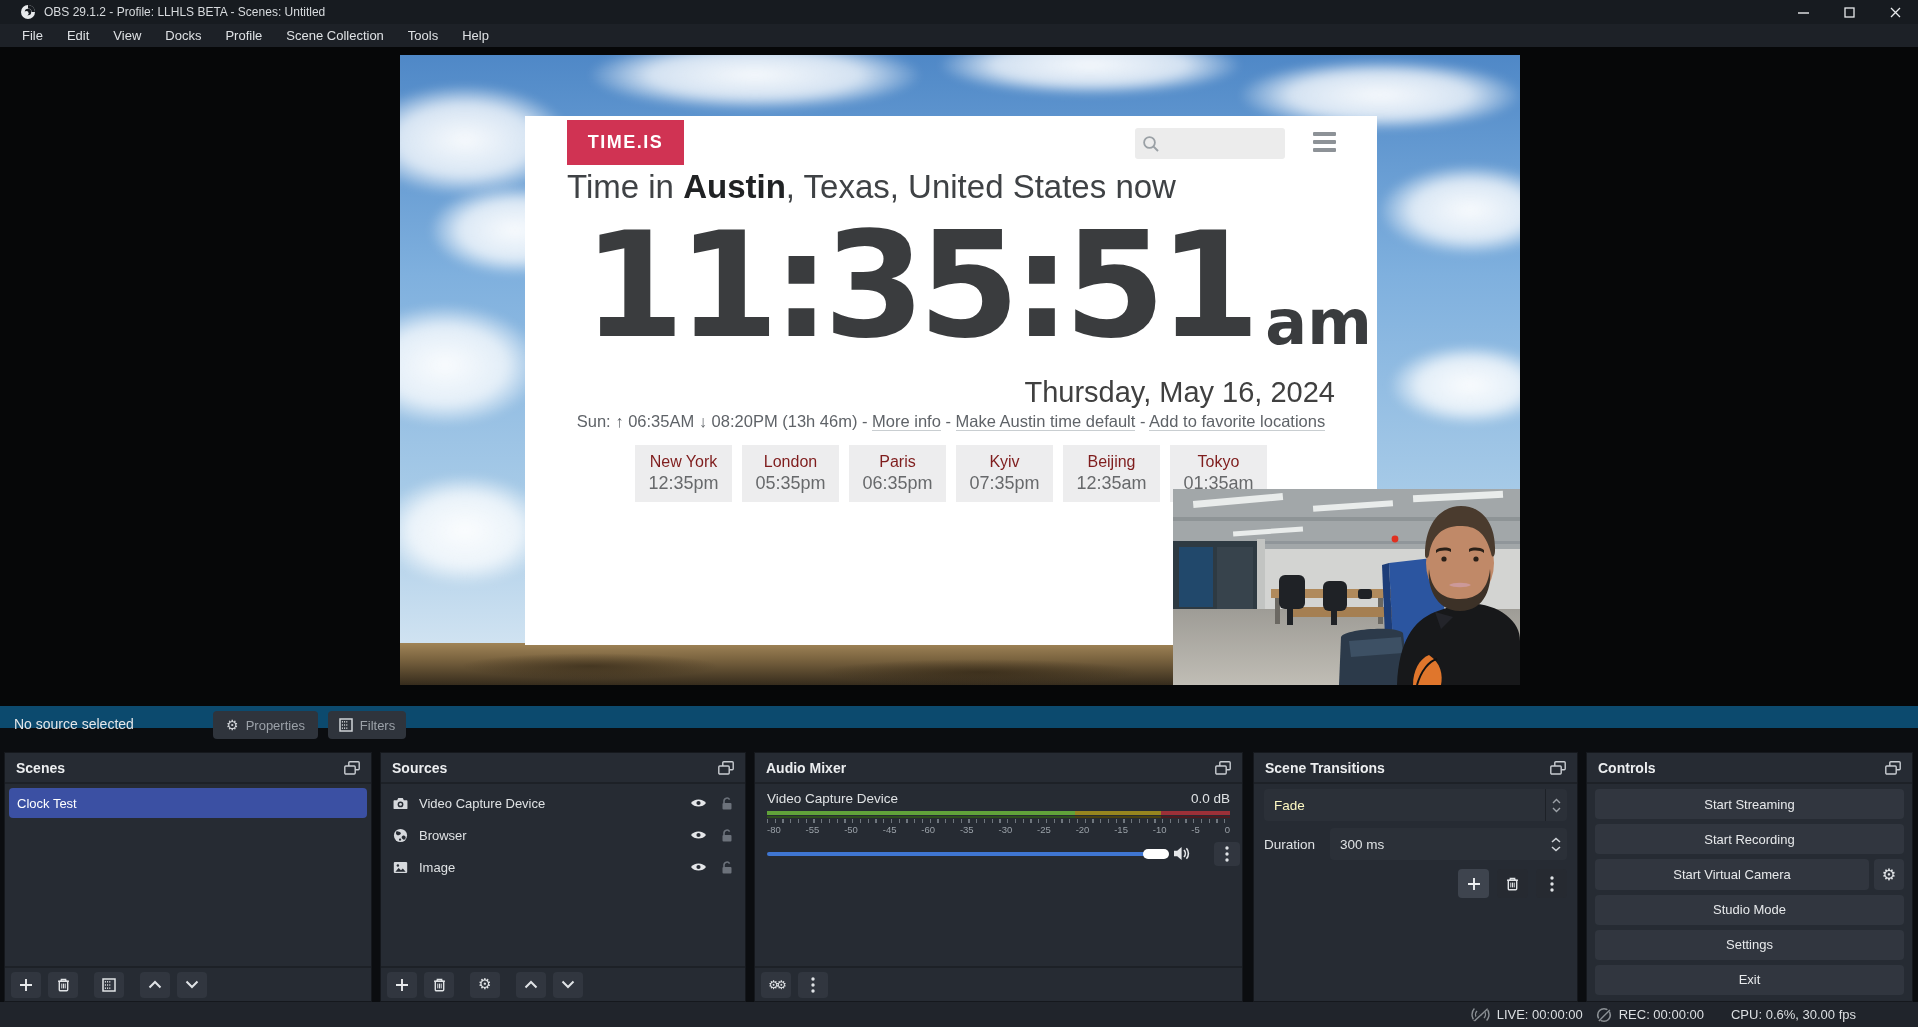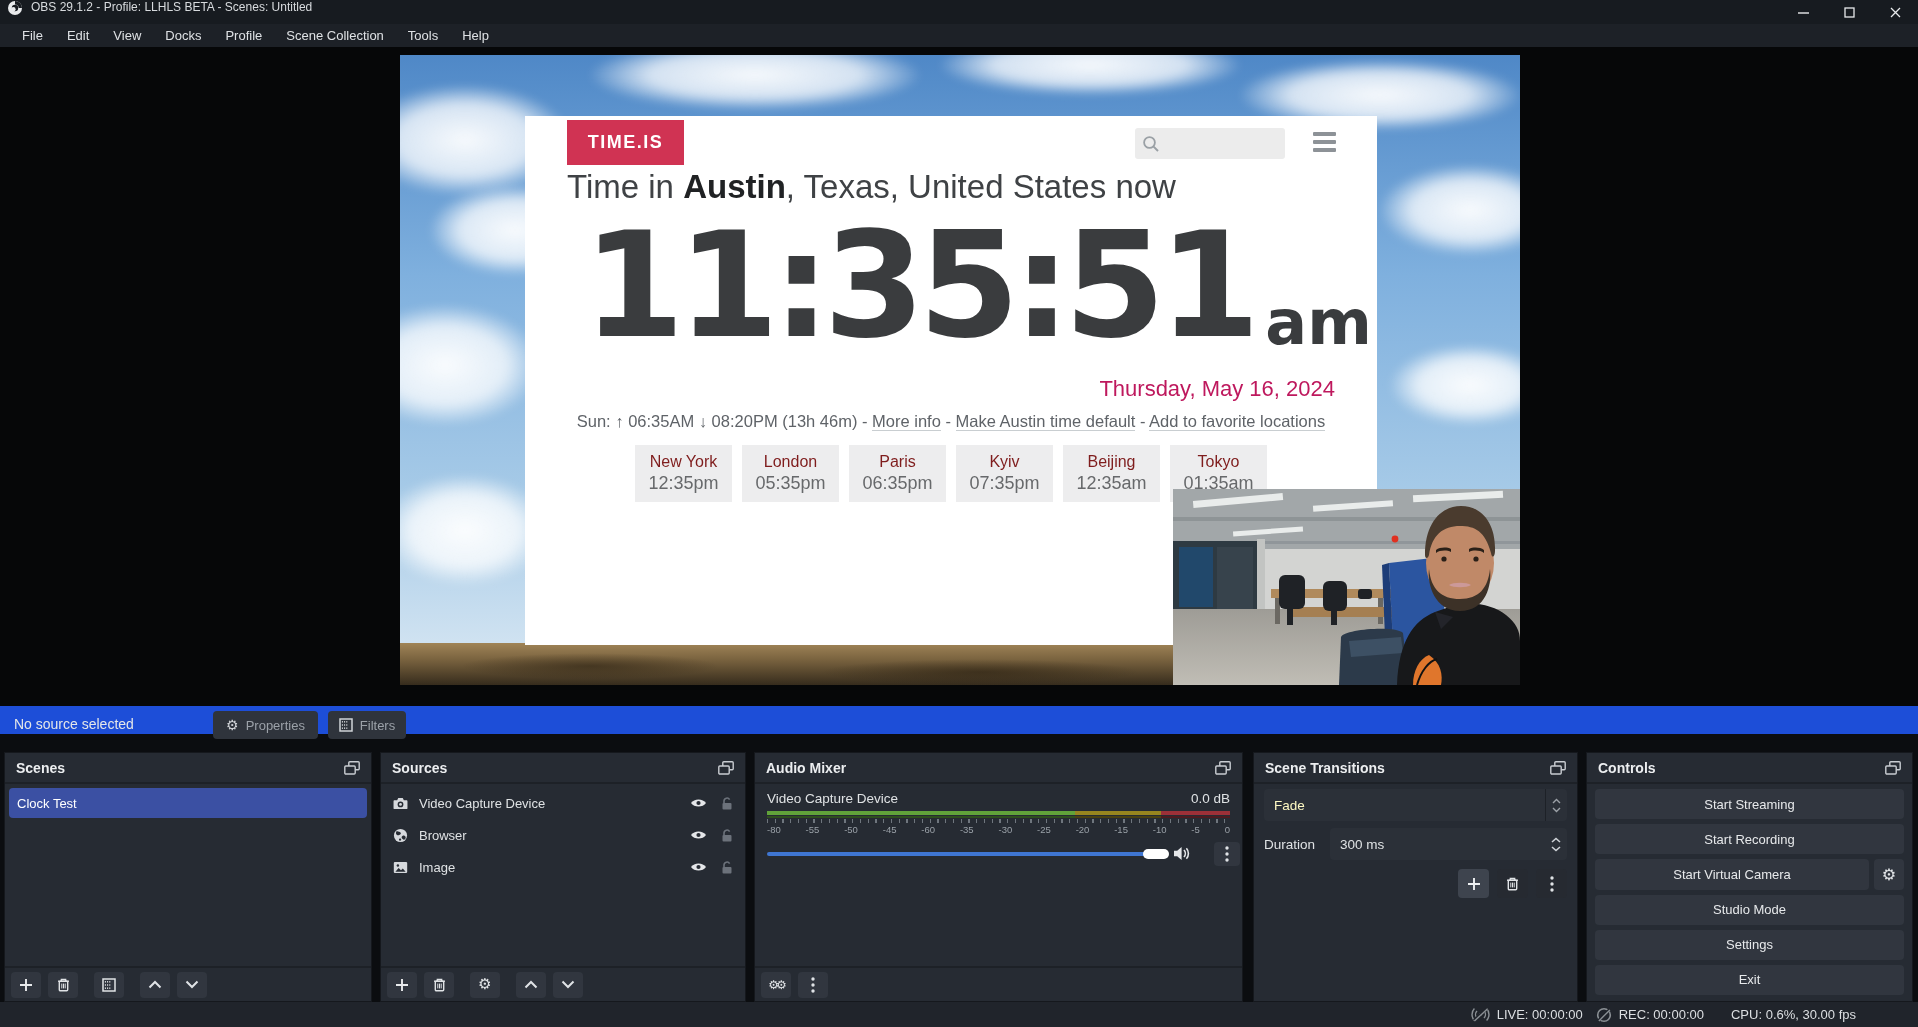--- a/index.html
+++ b/index.html
@@ -1,20 +1,20 @@
 <!DOCTYPE html>
 <html><head>
 <meta charset="utf-8">
 <style>
   * { margin:0; padding:0; box-sizing:border-box; }
   html,body { width:1918px; height:1027px; overflow:hidden; background:#0b0d10; }
   .app { position:relative; width:1918px; height:1027px; font-family:"Liberation Sans",sans-serif; color:#dfe2e4; overflow:hidden; }
 
   
-  .titlebar { position:absolute; left:0; top:0; width:100%; height:24px; background:#171b20; display:flex; padding-left:7px; }
+  .titlebar { position:absolute; left:0; top:0; width:100%; height:24px; background:#171b20; display:flex; align-items:center; padding-left:20px; }
   .titlebar .title { font-size:12px; color:#d8dbde; margin-left:8px; }
   .win-controls { position:absolute; right:0; top:0; height:24px; display:flex; }
   .win-btn { width:46px; height:24px; display:flex; align-items:center; justify-content:center; }
   .win-btn svg { display:block; }
 
   
   .menubar { position:absolute; left:0; top:24px; width:100%; height:23px; background:#1d2127; display:flex; align-items:center; padding-left:10px; gap:0; }
   .menu-item { font-size:13px; color:#dee1e4; padding:0 12px; height:23px; display:flex; align-items:center; }
 
   
@@ -28,33 +28,33 @@
   .page { position:absolute; left:125px; top:61px; width:852px; height:529px; background:#ffffff; }
   .ti-logo { position:absolute; left:42px; top:4px; width:117px; height:45px; background:#d03353; color:#fff; display:flex; align-items:center; justify-content:center; font-size:18px; font-weight:700; letter-spacing:1.5px; }
   .ti-search { position:absolute; left:610px; top:12px; width:150px; height:31px; background:#ececec; border-radius:3px; display:flex; align-items:center; padding-left:7px; }
   .ti-burger { position:absolute; left:788px; top:16px; width:23px; height:20px; display:flex; flex-direction:column; justify-content:space-between; }
   .ti-burger div { height:4px; background:#8d9297; border-radius:1px; }
   .ti-heading { position:absolute; left:42px; top:52px; font-size:33px; color:#3f4245; white-space:nowrap; }
   .ti-heading b { font-weight:800; color:#202224; }
   .ti-clockrow { position:absolute; left:58px; top:96px; display:flex; align-items:flex-end; }
   .ti-clock { font-family:"DejaVu Sans",sans-serif; font-weight:700; font-size:146px; line-height:1; letter-spacing:-7px; color:#3a3c3e; }
   .ti-ampm { font-family:"DejaVu Sans",sans-serif; font-weight:700; font-size:62px; line-height:1; color:#3a3c3e; margin-left:12px; margin-bottom:4px; }
-  .ti-date { position:absolute; right:42px; top:260px; font-size:22px; color:#be185d; }
+  .ti-date { position:absolute; right:42px; top:260px; font-size:29px; color:#404040; }
   .ti-sun { position:absolute; left:0; top:296px; width:100%; text-align:center; font-size:16.5px; color:#5f6368; }
   .ti-sun a { color:#5f6368; text-decoration:none; border-bottom:1px solid #c9ced1; }
   .ti-cities { position:absolute; left:50%; transform:translateX(-50%); top:329px; display:flex; gap:10px; }
   .ti-city { width:97px; height:57px; background:#ededee; text-align:center; padding-top:8px; }
   .ti-city .cname { font-size:16px; font-weight:400; color:#7f1d1d; }
   .ti-city .ctime { font-size:18px; color:#67696b; margin-top:2px; }
 
   
   .webcam { position:absolute; left:773px; top:434px; width:347px; height:196px; overflow:hidden; background:#b0b3b4; }
 
   
-  .selbar { position:absolute; left:0; top:706px; width:100%; height:28px; background:#1d4ed8; }
+  .selbar { position:absolute; left:0; top:706px; width:100%; height:22px; background:#0c4a6e; }
   .selbar .status { position:absolute; left:14px; top:10px; font-size:14px; color:#e4e6e8; }
   .sel-btn { position:absolute; top:5px; height:28px; background:#2f343c; border-radius:4px; display:flex; align-items:center; justify-content:center; gap:7px; font-size:13px; color:#9ba1a8; }
   .sel-btn .gchar { font-family:"DejaVu Sans",sans-serif; color:#d0d3d7; font-size:14px; line-height:1; }
 
   
   .dock { position:absolute; top:752px; height:250px; background:#262b33; border:1px solid #15181d; }
   .dock-header { height:31px; display:flex; align-items:center; justify-content:space-between; padding:0 11px; border-bottom:2px solid #1d2127; }
   .dock-title { font-size:14px; font-weight:700; color:#eceef0; }
   .dock-toolbar { position:absolute; left:0; right:0; bottom:0; height:35px; border-top:2px solid #1d2127; display:flex; align-items:center; padding:0 6px; gap:7px; }
   .tbtn { width:30px; height:26px; background:#31363f; border-radius:4px; display:flex; align-items:center; justify-content:center; }

